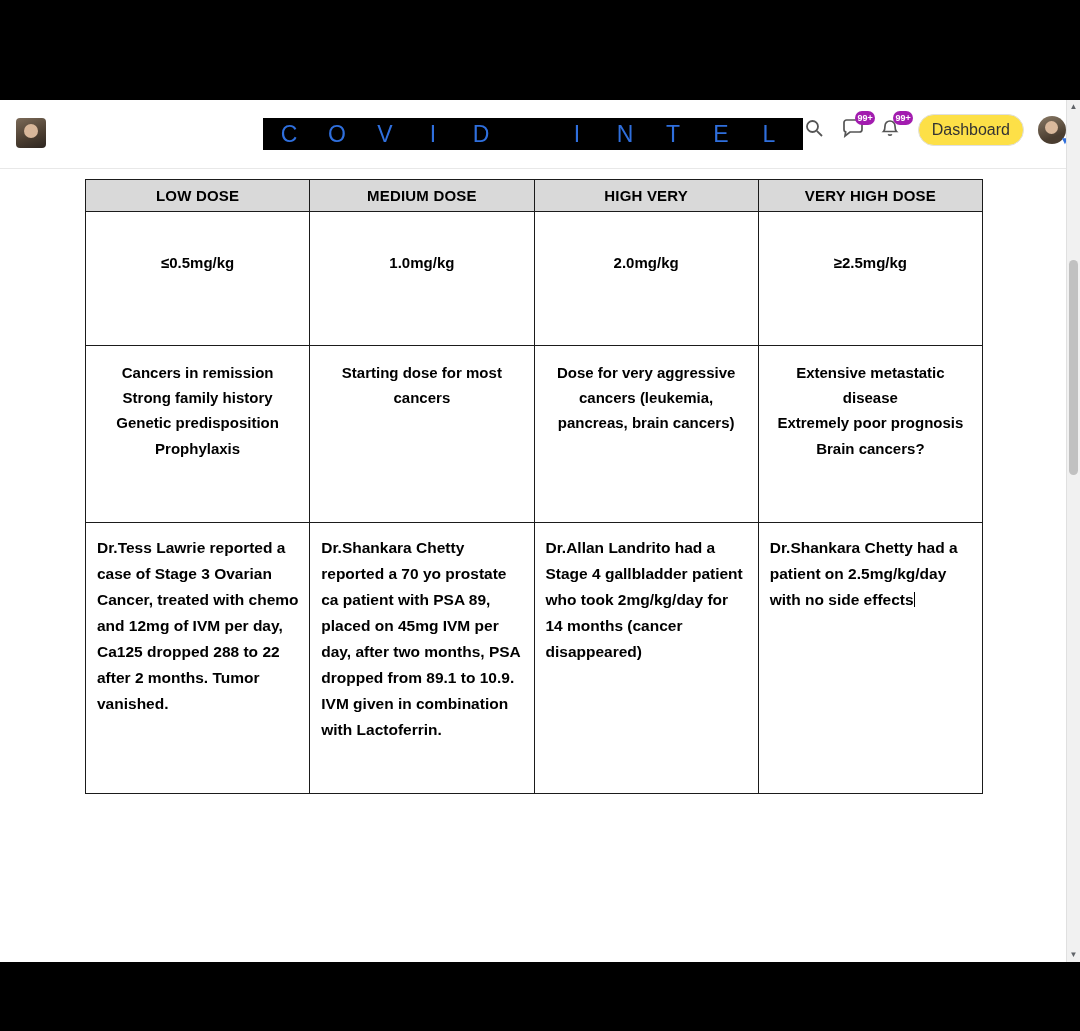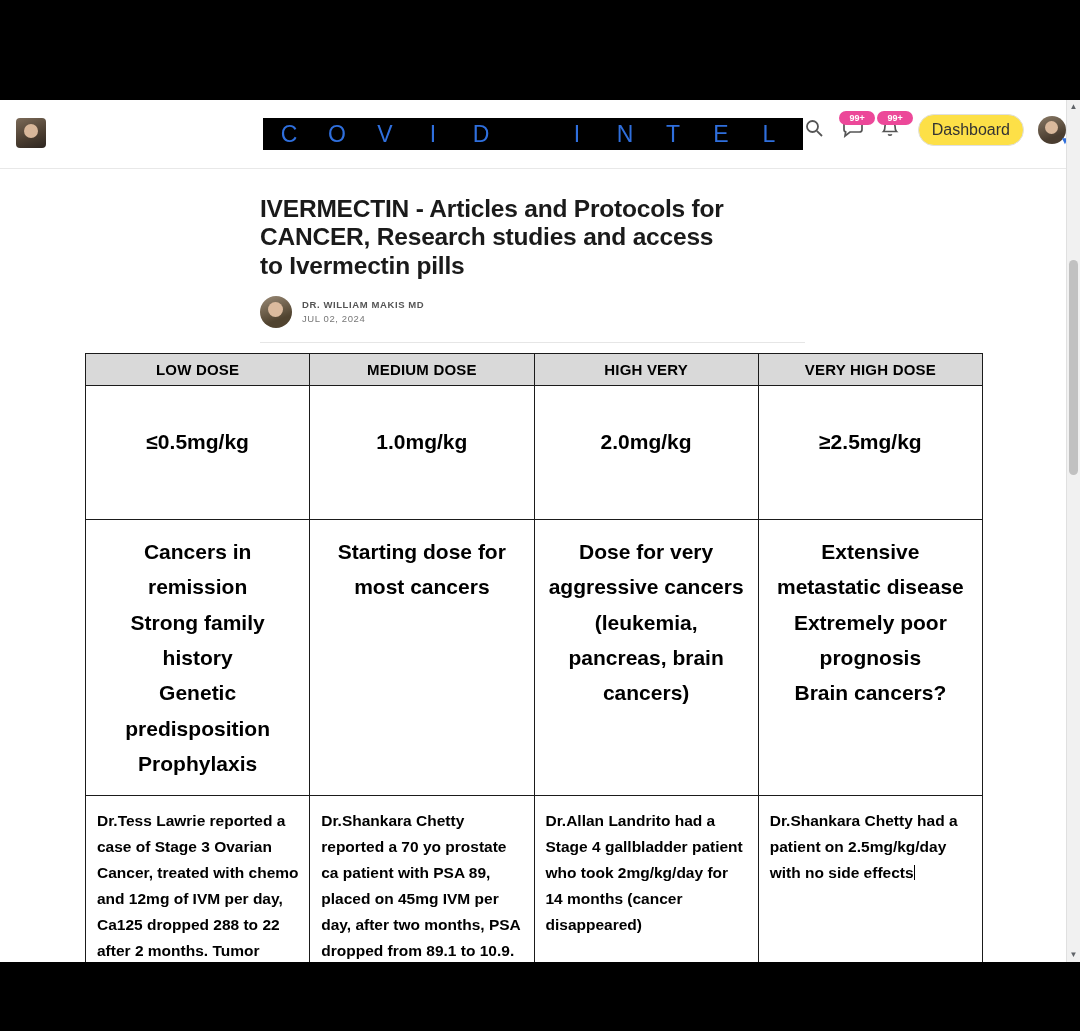--- a/index.html
+++ b/index.html
@@ -137,30 +137,30 @@
     position: relative;
     width: 24px;
     height: 24px;
     color: #555;
   }
   .icon-btn svg { display: block; }
   .badge {
     position: absolute;
     top: -7px;
     right: -9px;
-    background: #ec4899;
+    background: #a21caf;
     color: #fff;
     font-size: 9px;
     line-height: 14px;
     height: 14px;
     min-width: 19px;
     border-radius: 8px;
     text-align: center;
     font-weight: bold;
-    padding: 0 10px;
+    padding: 0 2px;
     box-sizing: border-box;
   }
   .dash-btn {
     background: #fde047;
     border: 1px solid #e0e0e0;
     border-radius: 16px;
     font-size: 16px;
     color: #333;
     padding: 6px 13px;
     font-weight: 500;
@@ -258,21 +258,21 @@
     background: #d9d9d9;
     font-size: 15px;
     font-weight: bold;
     padding: 7px 19px;
     text-align: center;
     color: #000;
     letter-spacing: 0.2px;
   }
   td.c {
     text-align: center;
-    font-size: 21px;
+    font-size: 15px;
     font-weight: bold;
     color: #000;
     line-height: 1.68;
   }
   tr.r-dose td { height: 94px; padding-top: 38px; }
   tr.r-ind td  { height: 148px; padding: 14px 10px; }
   tr.r-side td { height: 62px; padding: 14px 10px; }
   tr.r-case td {
     font-size: 15.5px;
     font-weight: bold;
@@ -368,30 +368,20 @@
           </svg>
           <div class="badge">99+</div>
         </div>
         <button class="dash-btn">Dashboard</button>
         <div class="avatar">
           <span class="caret">▼</span>
         </div>
       </div>
     </div>
 
-    <div class="article">
-      <h1 class="post-title">IVERMECTIN - Articles and Protocols for CANCER, Research studies and access to Ivermectin pills</h1>
-      <div class="byline">
-        <div class="av"></div>
-        <div class="meta">
-          <div class="author">DR. WILLIAM MAKIS MD</div>
-          <div class="date">JUL 02, 2024</div>
-        </div>
-      </div>
-    </div>
 
     <table class="dose-table">
       <thead>
         <tr>
           <th>LOW DOSE</th>
           <th>MEDIUM DOSE</th>
           <th>HIGH VERY</th>
           <th>VERY HIGH DOSE</th>
         </tr>
       </thead>

